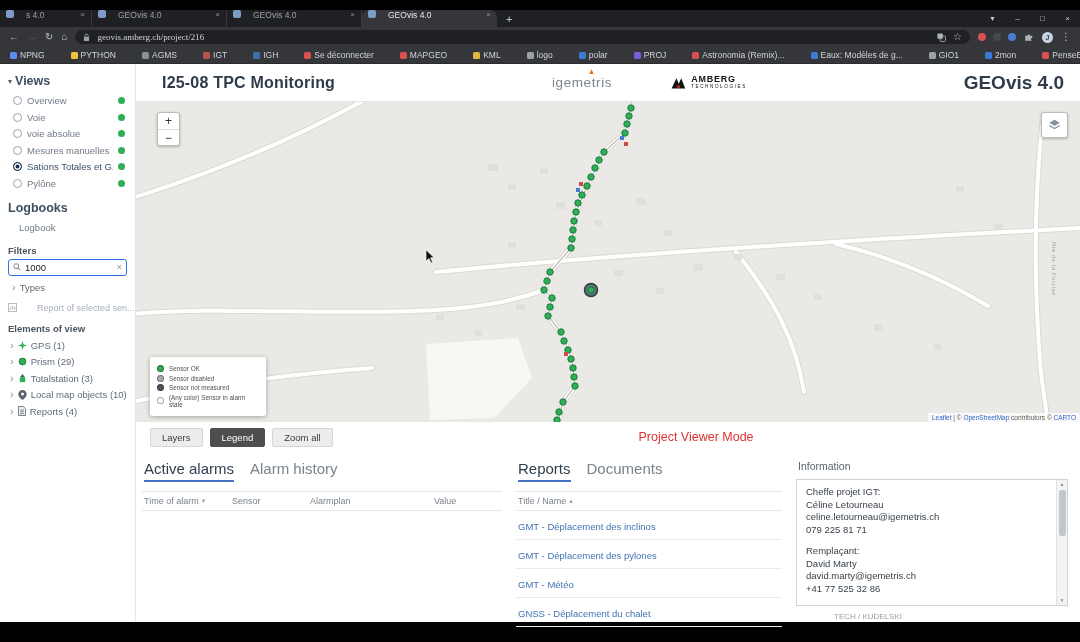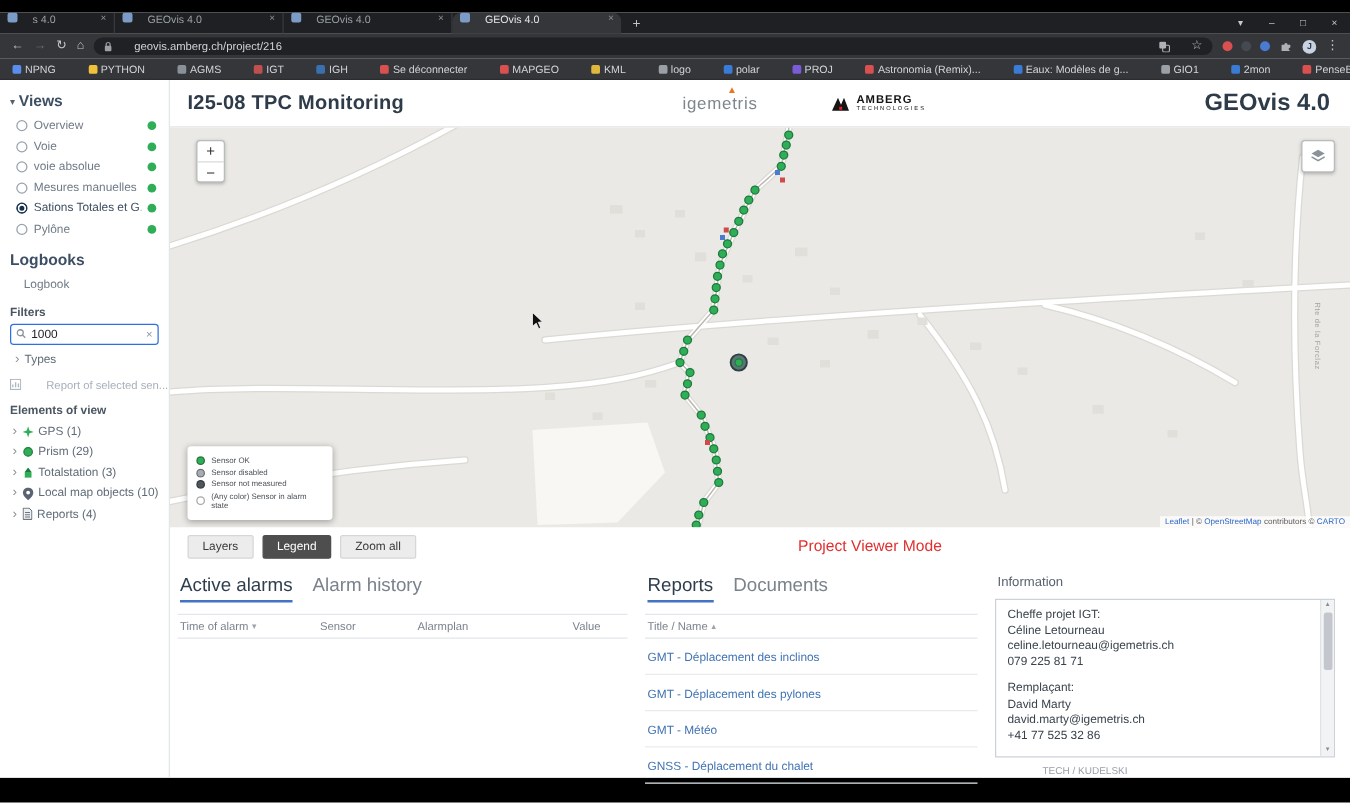--- a/index.html
+++ b/index.html
@@ -16,37 +16,37 @@
   .favicon { width:8px; height:8px; border-radius:2px; flex:none; }
   .tab-label { flex:1; white-space:nowrap; overflow:hidden; }
   .tab-close { font-size:8px; color:#8d9298; }
   .newtab { color:#c0c4ca; font-size:11px; padding:0 9px; display:flex; align-items:center; }
   .tb-spacer { flex:1; }
   .win-controls { display:flex; align-items:center; }
   .win-btn { width:25px; text-align:center; font-size:8px; color:#c6cacf; line-height:17px; }
   .addressbar { height:20px; background:#34363a; display:flex; align-items:center; padding:0 9px; gap:8px; }
   .nav-icon { color:#c2c6cb; font-size:10px; line-height:1; }
   .nav-icon.dim { color:#6e7175; }
-  .omnibox { flex:1; height:14px; background:#202124; border-radius:7px; display:flex; align-items:center; padding:0 8px; gap:17px; }
+  .omnibox { flex:1; height:14px; background:#202124; border-radius:7px; display:flex; align-items:center; padding:0 8px; gap:7px;font-family:Liberation Serif, serif; }
   .url-text { color:#d0d3d8; font-size:9px; flex:1; white-space:nowrap; overflow:hidden; }
   .omni-icon { display:flex; align-items:center; }
   .ext-icon { width:8px; height:8px; border-radius:50%; display:inline-block; flex:none; }
   .avatar { width:11px; height:11px; border-radius:50%; background:#c9d3e0; color:#2b3a55; font-size:7px; font-weight:700; display:flex; align-items:center; justify-content:center; }
   .bookmarksbar { height:17px; background:#34363a; display:flex; align-items:center; padding:0 10px; gap:26px; overflow:hidden; border-bottom:1px solid #2a2c2f; }
   .bookmark { display:flex; align-items:center; gap:3px; color:#d2d5d9; font-size:8.5px; white-space:nowrap; flex:none; }
   .bm-icon { width:7px; height:7px; border-radius:1.5px; flex:none; }
 
   
   .app { position:absolute; top:54px; left:0; right:0; bottom:0; display:flex; background:#fff; }
   .sidebar { width:136px; flex:none; border-right:1px solid #e3e6e8; background:#fff; padding-bottom:8px; overflow:hidden; }
   .main { flex:1; display:flex; flex-direction:column; min-width:0; }
 
   
   .app-header { height:38px; display:flex; align-items:center; border-bottom:1px solid #e2e5e8; background:#fff; }
-  .page-title { margin-left:14px; font-size:16px; font-weight:700; color:#2e3b49; letter-spacing:.2px; }
+  .page-title { margin-left:26px; font-size:16px; font-weight:700; color:#2e3b49; letter-spacing:.2px; }
   .hspacer { flex:1; }
   .logo-ig { position:relative; color:#7e868d; font-size:13.5px; letter-spacing:.6px; }
   .logo-ig .peak { position:absolute; top:-8px; right:16px; color:#e87722; font-size:8px; }
   .logo-amberg { display:flex; align-items:center; gap:5px; margin-left:58px; }
   .amberg-text { display:flex; flex-direction:column; line-height:1; }
   .amberg-top { font-size:9px; font-weight:800; color:#141414; letter-spacing:.8px; }
   .amberg-bottom { font-size:4.6px; color:#141414; letter-spacing:1.6px; margin-top:1.5px; }
   .app-name { margin-right:16px; font-size:19px; font-weight:700; color:#2e3b49; }
 
   
@@ -95,21 +95,21 @@
   .panels { display:flex; flex:1; padding:4px 12px 8px 6px; gap:14px; background:#fff; min-height:0; }
   .panel { min-width:0; }
   .panel-alarms { width:360px; flex:none; }
   .panel-reports { width:266px; flex:none; }
   .panel-info { flex:1; }
   .ptabs { display:flex; gap:16px; padding:4px 2px 0; }
   .ptab { font-size:15px; color:#7a828c; padding-bottom:3px; }
   .ptab.active { color:#2f3e4e; border-bottom:2px solid #4472c4; }
   .alarm-header { display:flex; margin-top:9px; border-top:1px solid #e3e6ea; border-bottom:1px solid #e3e6ea; padding:4px 2px; }
   .acol { font-size:9px; color:#7a828c; display:flex; gap:3px; align-items:center; }
-  .acol-0 { width:88px; } .acol-1 { width:78px;margin-left:24px; } .acol-2 { width:124px; } .acol-3 { flex:1; }
+  .acol-0 { width:88px; } .acol-1 { width:78px; } .acol-2 { width:124px; } .acol-3 { flex:1; }
   .sort { font-size:7px; color:#9aa2ac; }
   .report-header { margin-top:9px; border-top:1px solid #e3e6ea; border-bottom:1px solid #e3e6ea; padding:4px 2px; font-size:9px; color:#7a828c; display:flex; gap:3px; align-items:center; }
   .report-row { border-bottom:1px solid #e8ebee; padding:5px 2px; }
   .report-link { font-size:9.5px; color:#4173b3; }
   .info-heading { font-size:10.5px; color:#5a6470; padding:4px 2px 0; }
   .info-box { margin-top:7px; border:1px solid #cdd2d8; background:#fff; height:127px; position:relative; overflow:hidden; }
   .info-content { padding:6px 18px 6px 9px; }
   .info-line { font-size:9.5px; color:#39424c; line-height:1.32; }
   .info-gap { height:9px; }
   .vscrollbar { position:absolute; top:0; right:0; bottom:0; width:11px; background:#f2f3f5; border-left:1px solid #e0e3e6; display:flex; flex-direction:column; align-items:center; }

